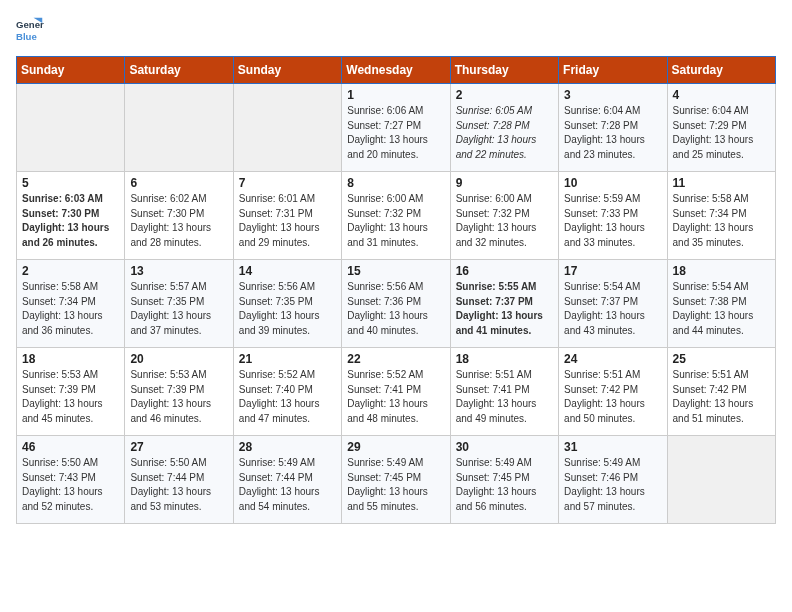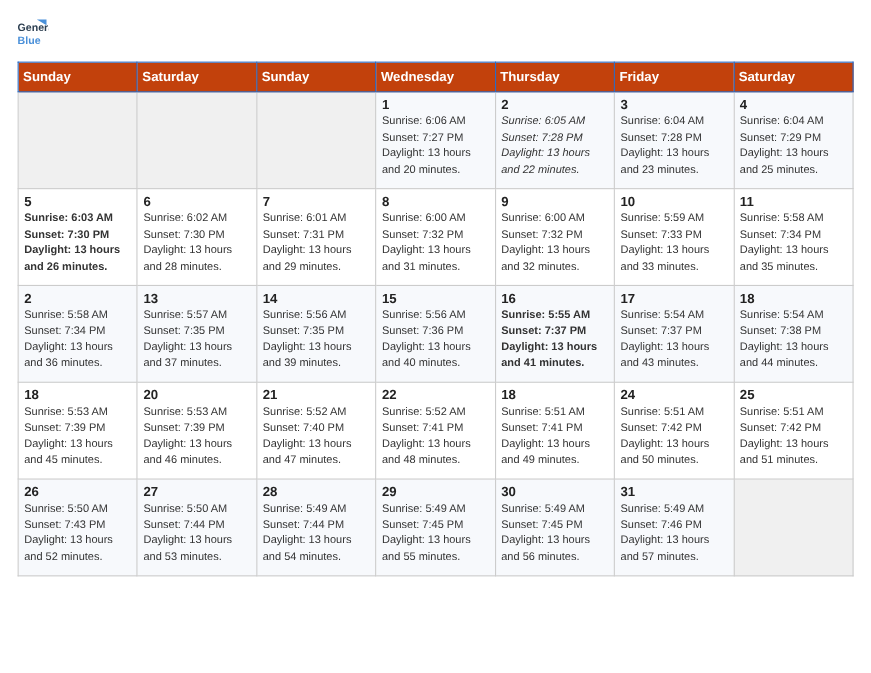--- a/index.html
+++ b/index.html
@@ -291,21 +291,21 @@
         <td>
           <div class="day-number">25</div>
           <div class="day-info" style="white-space: pre-line;">Sunrise: 5:51 AM
 Sunset: 7:42 PM
 Daylight: 13 hours
 and 51 minutes.</div>
         </td>
       </tr>
       <tr>
         <td>
-          <div class="day-number">26</div>
+          <div class="day-number">46</div>
           <div class="day-info" style="white-space: pre-line;">Sunrise: 5:50 AM
 Sunset: 7:43 PM
 Daylight: 13 hours
 and 52 minutes.</div>
         </td>
         <td>
           <div class="day-number">27</div>
           <div class="day-info" style="white-space: pre-line;">Sunrise: 5:50 AM
 Sunset: 7:44 PM
 Daylight: 13 hours

